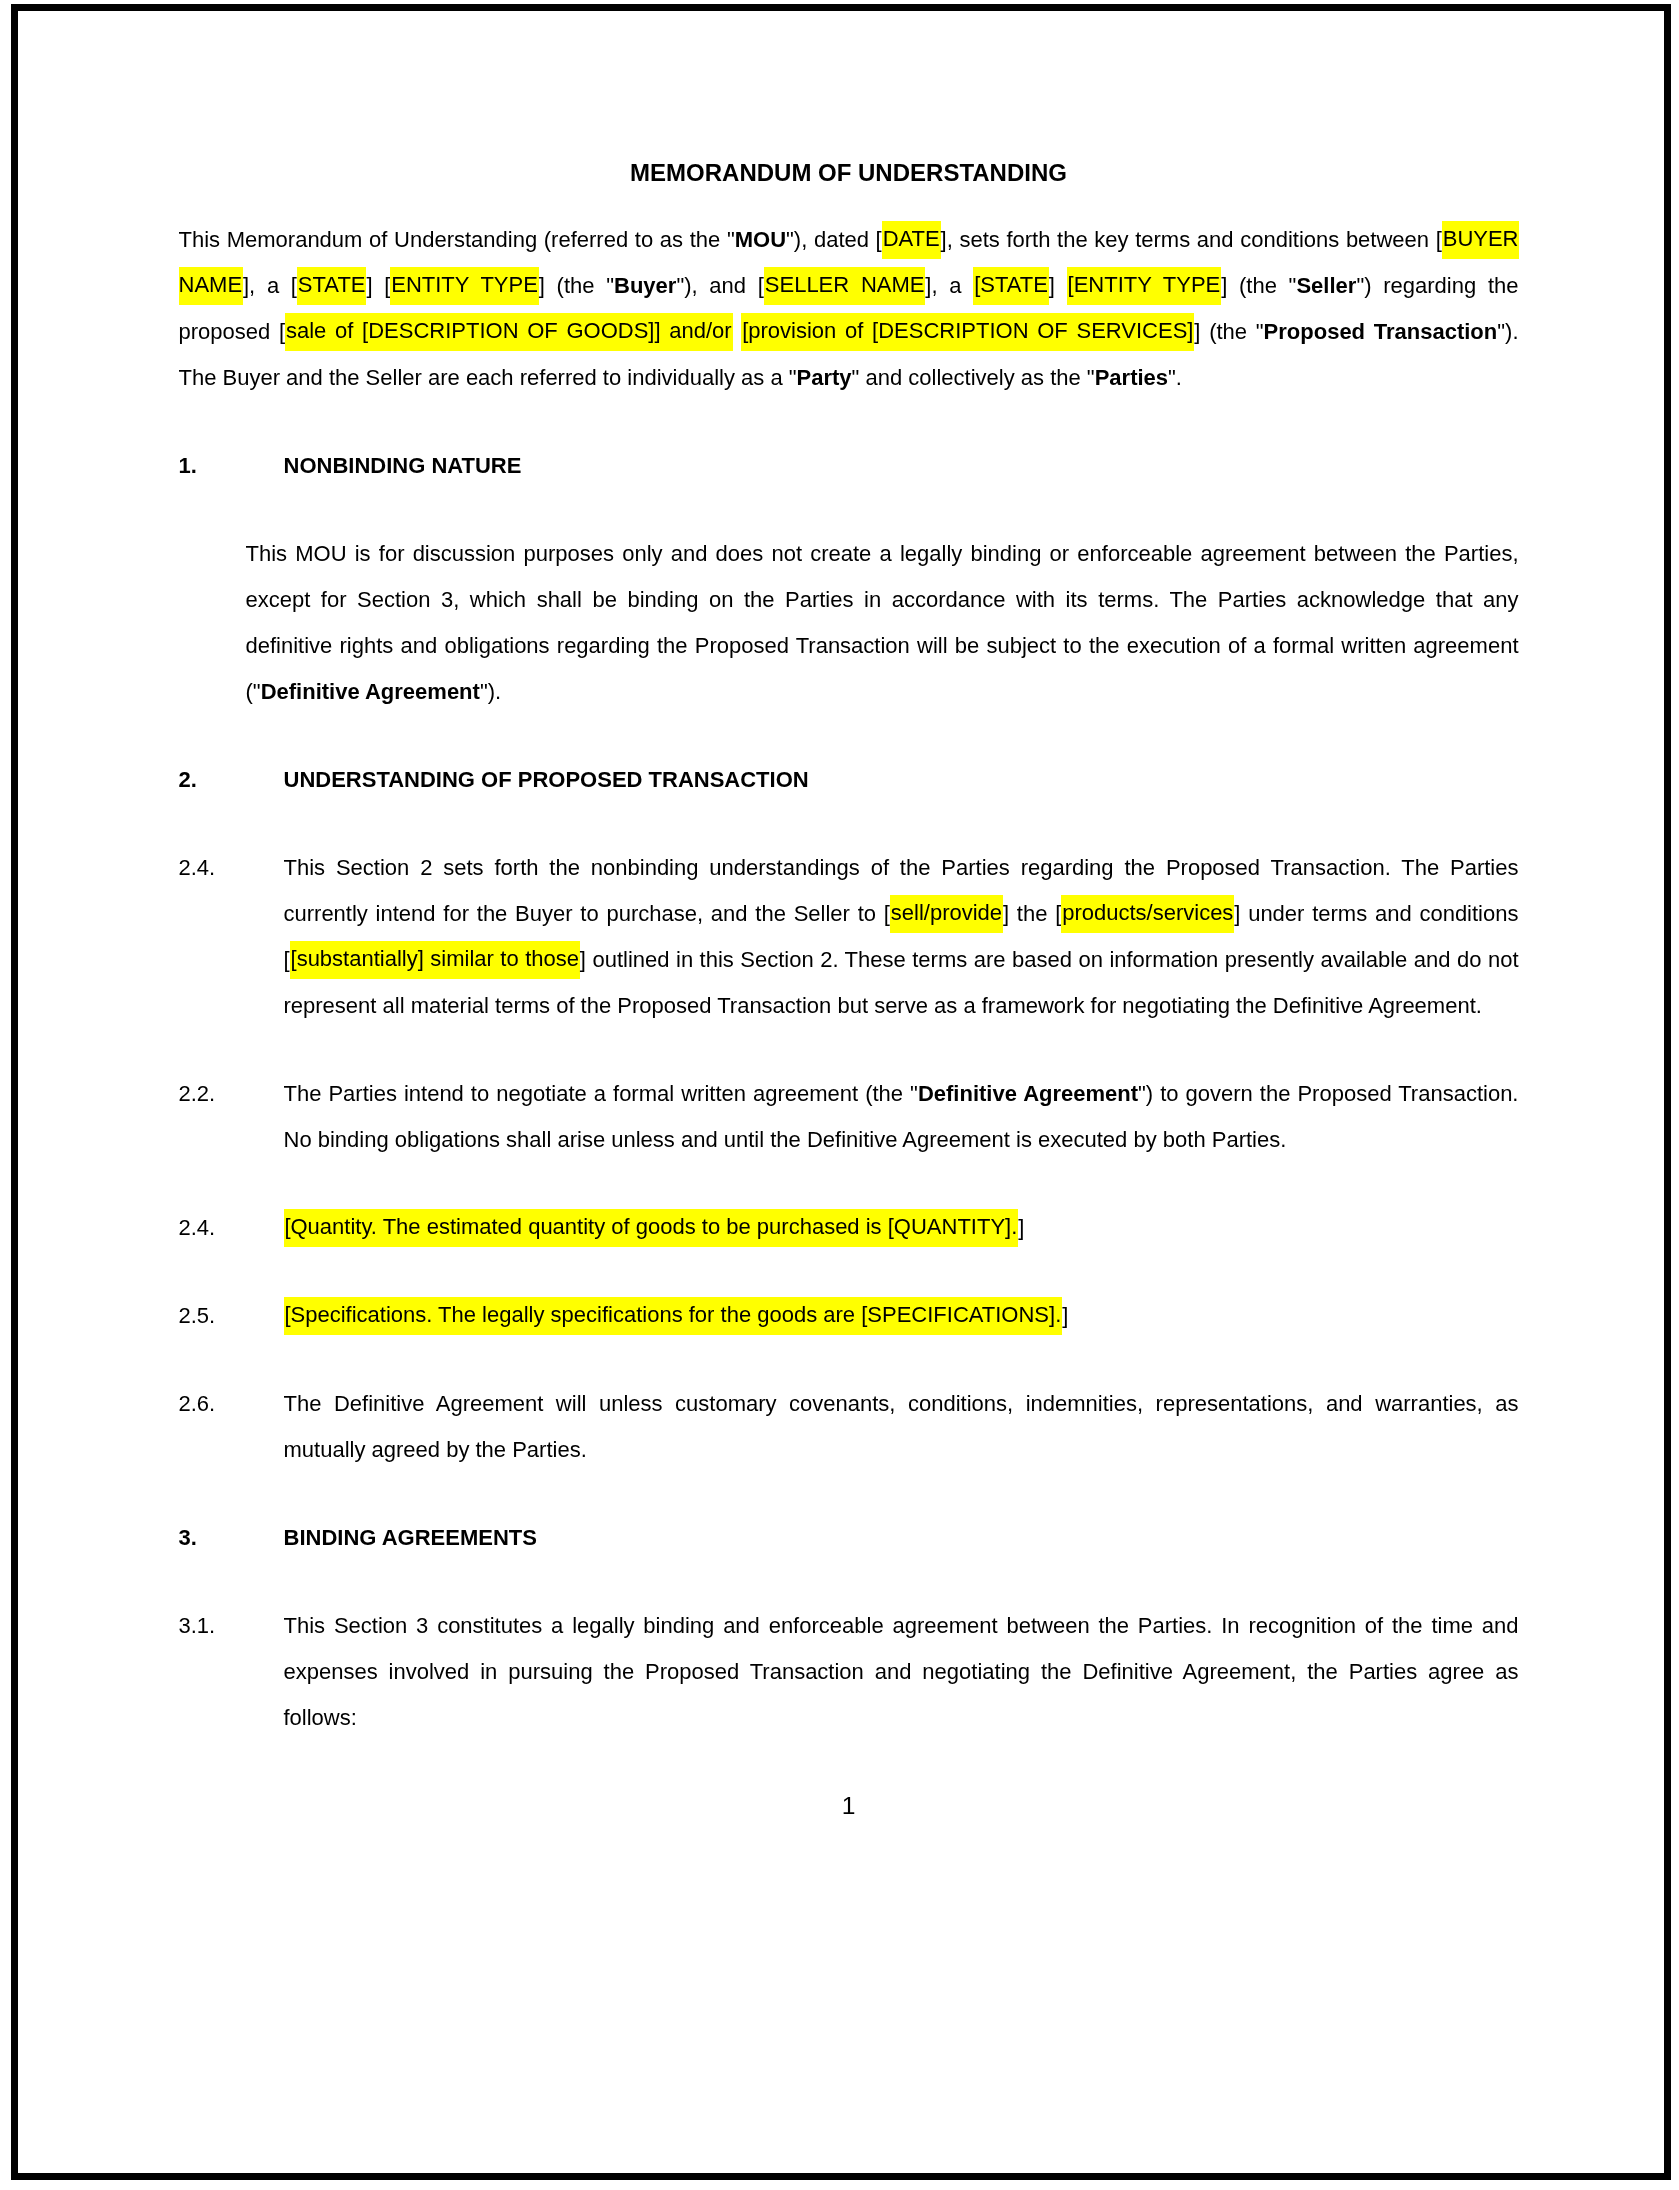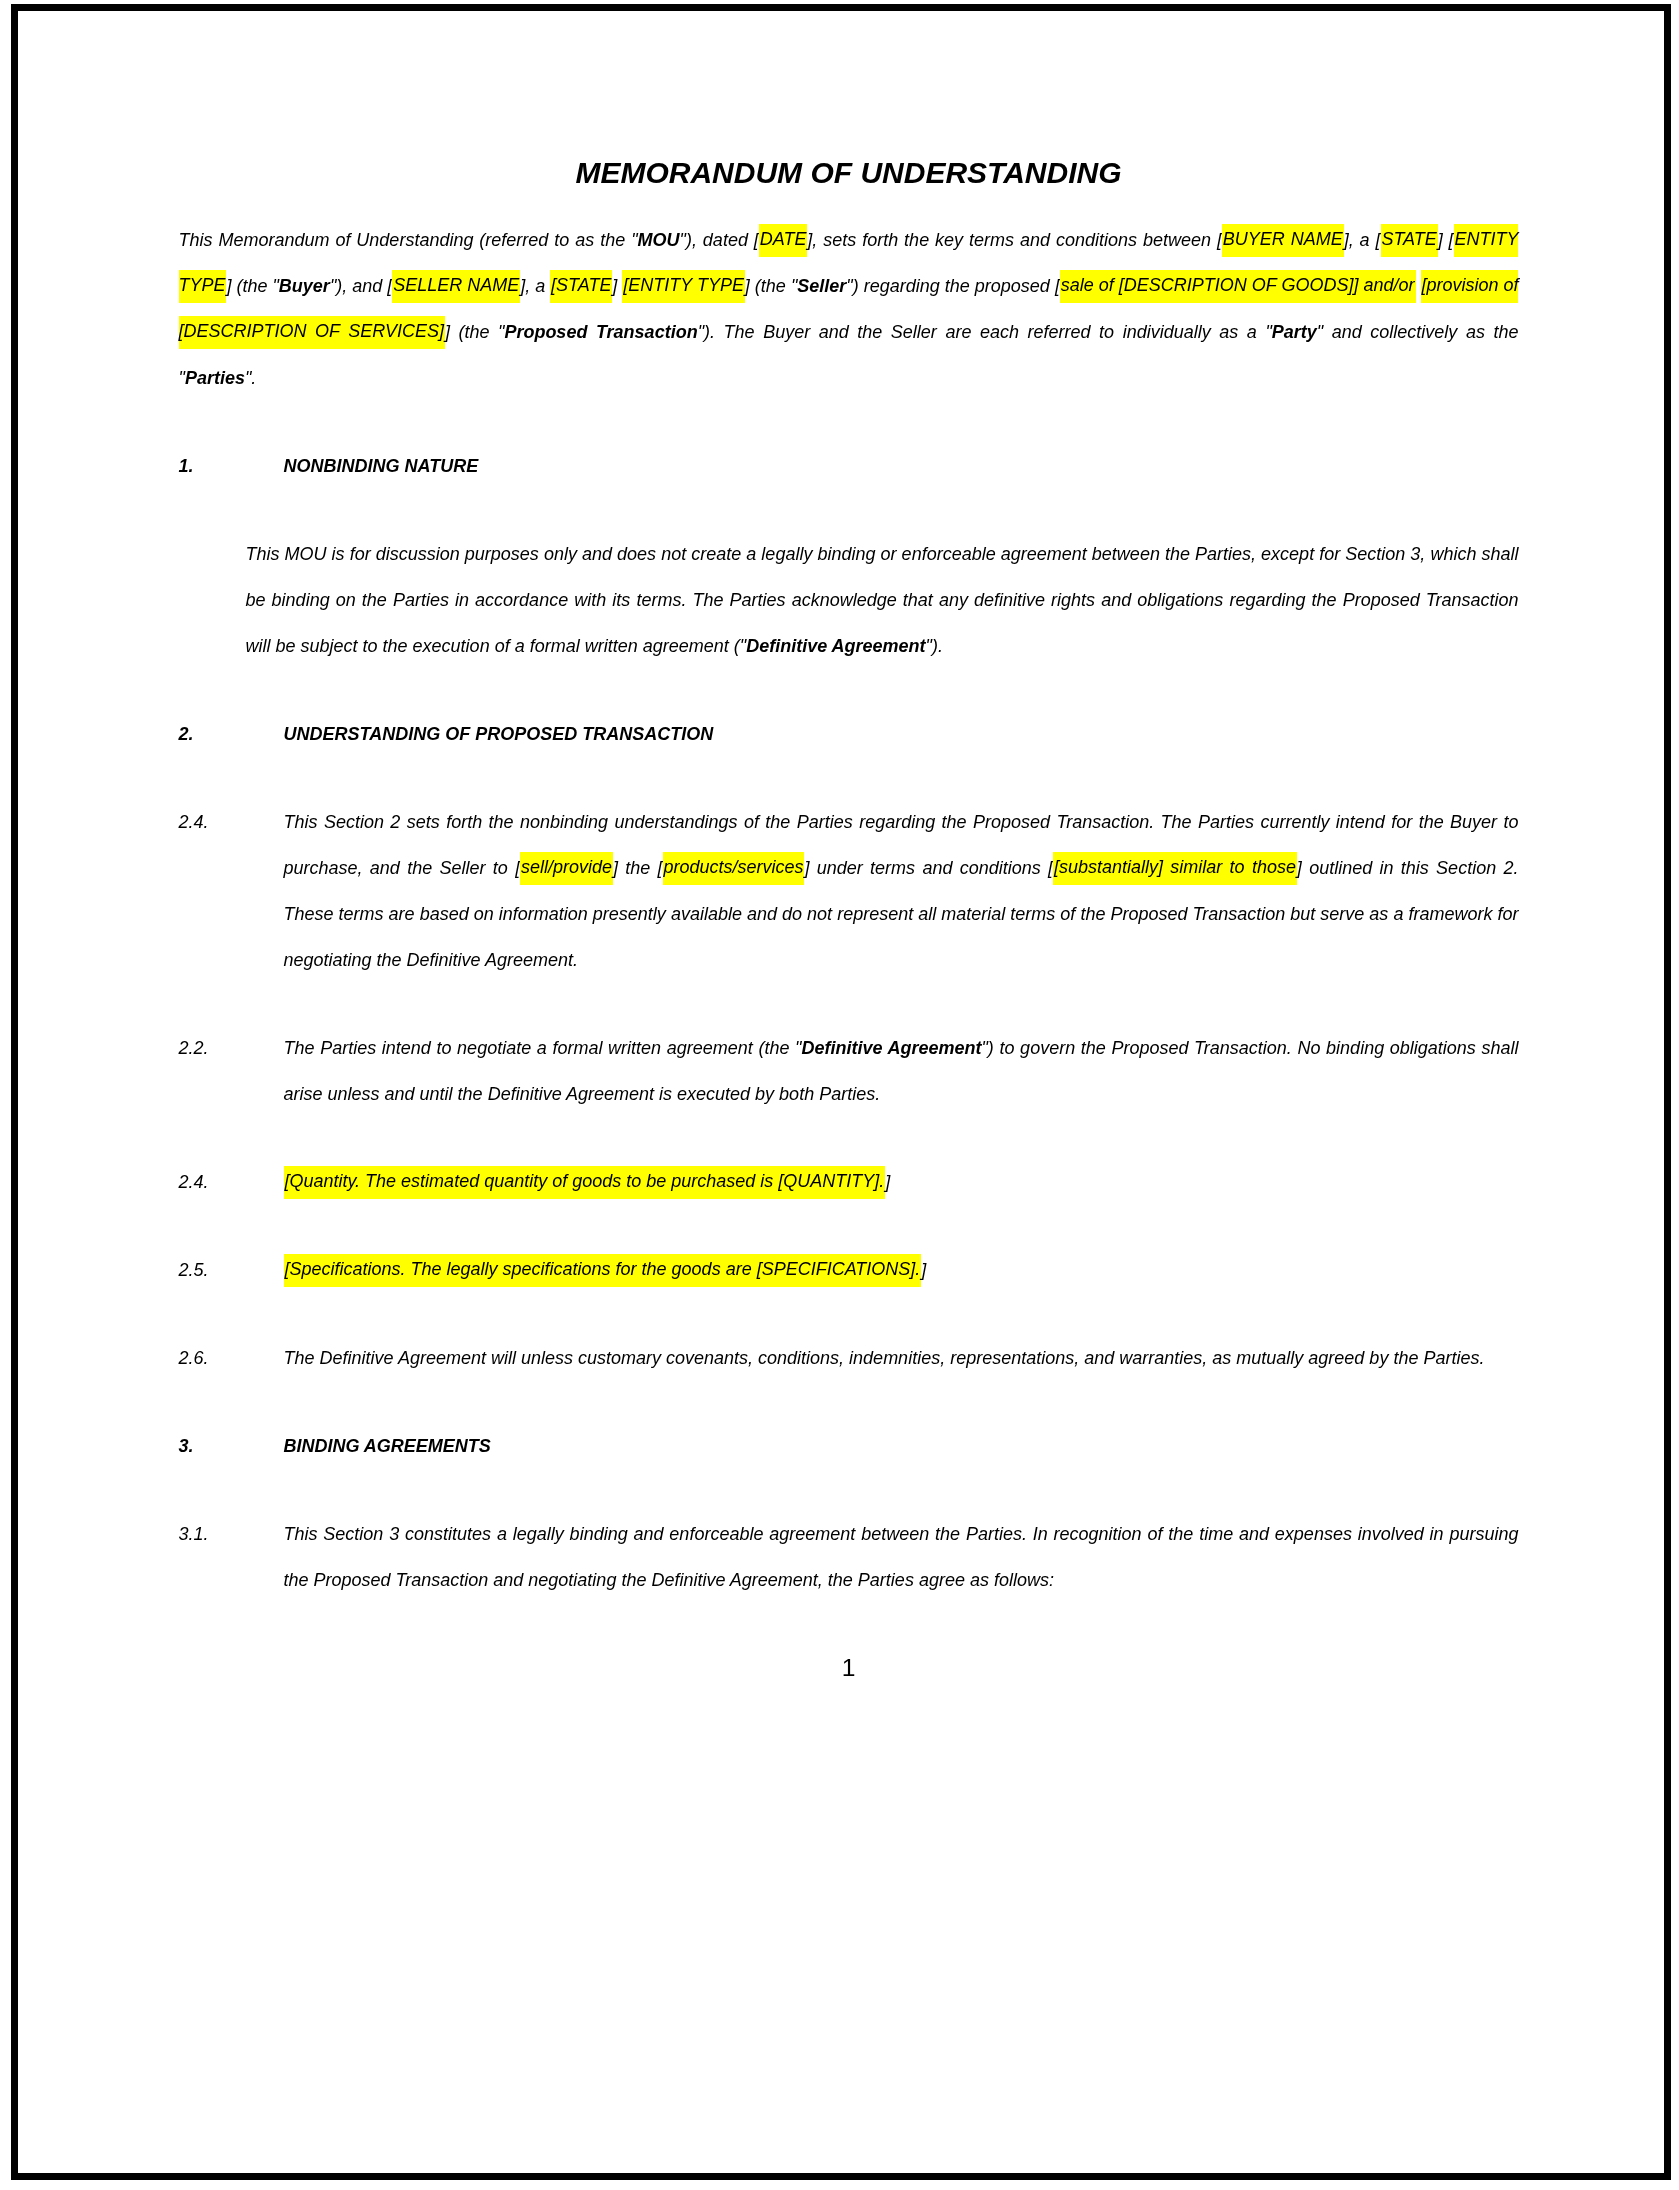--- a/index.html
+++ b/index.html
@@ -22,26 +22,25 @@
   }
   .content {
     position: absolute;
     left: 161px;  
     top: 139px;
     width: 1340px;
   }
   .doc-title {
     text-align: center;
     font-weight: 700;
-    font-size: 30px;
+    font-size: 24px;
     line-height: 46px;
     margin: 0 0 21px 0;
-    font-style: italic;
   }
-  .block { margin: 0 0 42px 0; font-size: 18px; line-height: 46px; font-style: italic; }
+  .block { margin: 0 0 42px 0; font-size: 22px; line-height: 46px; }
   .row { display: flex; }
   .num { flex: 0 0 105px; }
   .txt { flex: 1 1 auto; text-align: justify; }
   .heading .num, .heading .txt { font-weight: 700; text-align: left; }
   .plain { text-align: justify; }
   .indented { margin-left: 67px; text-align: justify; }
   .b { font-weight: 700; }
   mark {
     background: var(--hl, #FFFF00);
     color: inherit;

